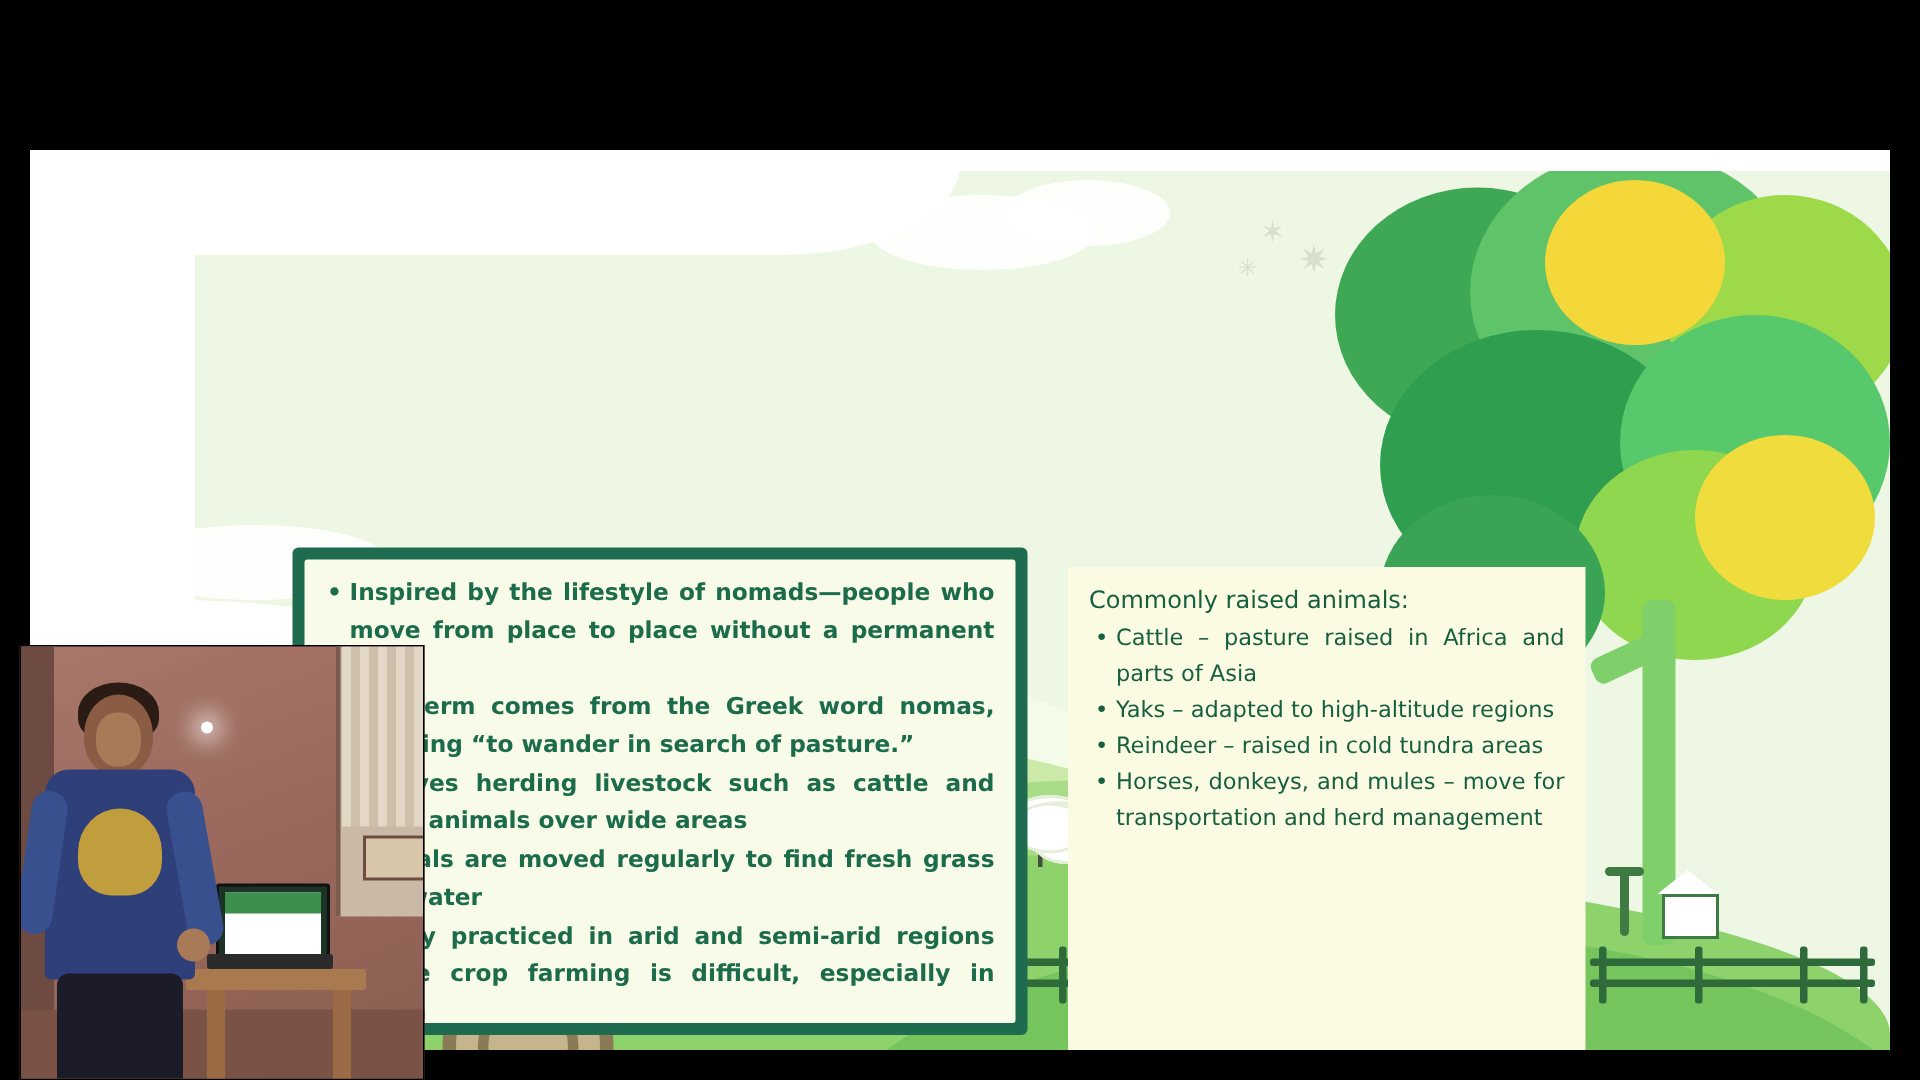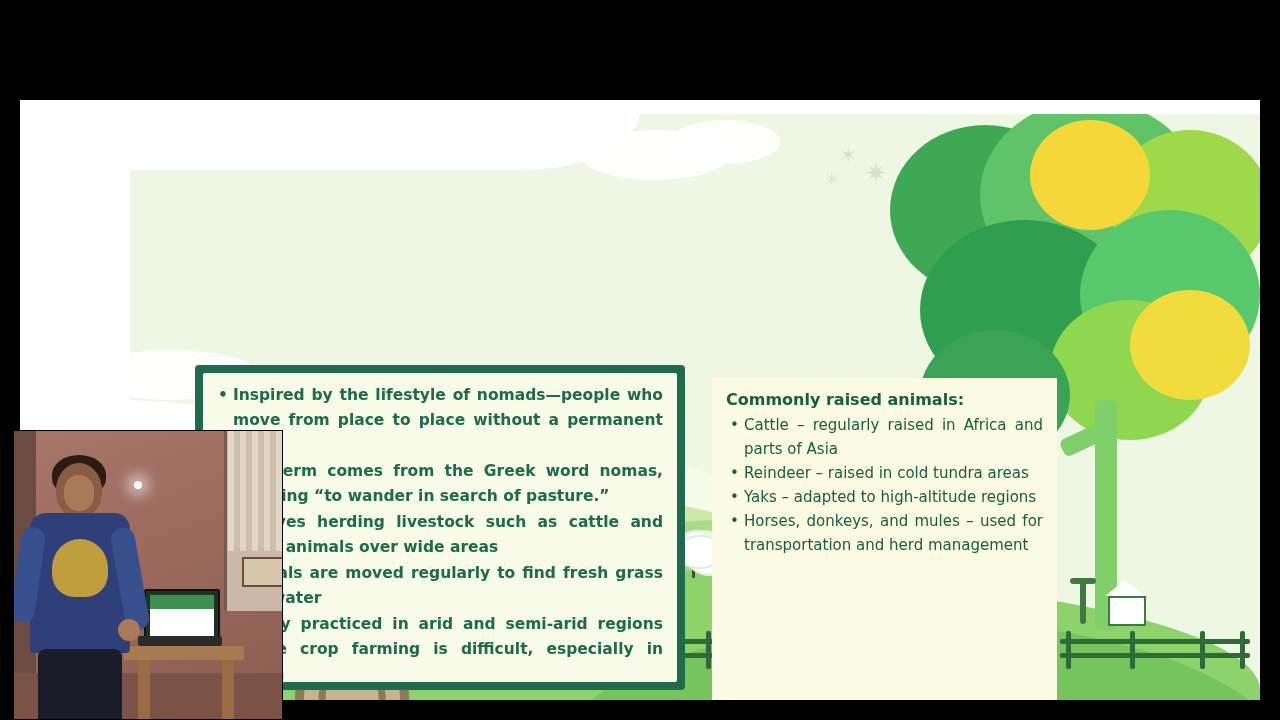--- a/index.html
+++ b/index.html
@@ -266,21 +266,21 @@
     width: 345px;
     height: 392px;
     background: #fbfae2;
     padding: 12px 14px 0 14px;
     box-sizing: border-box;
   }
   #right-card h3 {
     margin: 0 0 4px 0;
     font-family: "DejaVu Sans", sans-serif;
     font-size: 16px;
-    font-weight: bold;
+    font-weight: normal;
     color: #17603f;
   }
   #right-card ul {
     margin: 0;
     padding-left: 16px;
     list-style: none;
   }
   #right-card li {
     position: relative;
     color: #17603f;
@@ -565,24 +565,24 @@
           <li>Involves herding livestock such as cattle and other animals over wide areas</li>
           <li>Animals are moved regularly to find fresh grass and water</li>
           <li>Mainly practiced in arid and semi-arid regions where crop farming is difficult, especially in Africa</li>
         </ul>
       </div>
     </div>
 
     <div id="right-card">
       <h3>Commonly raised animals:</h3>
       <ul>
-        <li>Cattle – regularly raised in Africa and parts of Asia</li>
+        <li>Cattle – pasture raised in Africa and parts of Asia</li>
+        <li>Yaks – adapted to high-altitude regions</li>
         <li>Reindeer – raised in cold tundra areas</li>
-        <li>Yaks – adapted to high-altitude regions</li>
-        <li>Horses, donkeys, and mules – used for transportation and herd management</li>
+        <li>Horses, donkeys, and mules – move for transportation and herd management</li>
       </ul>
     </div>
 
   </div>
 
   <div id="top-sliver"></div>
 
   <div id="webcam">
     <div class="cam-wall"></div>
     <div class="cam-wall-dark"></div>

